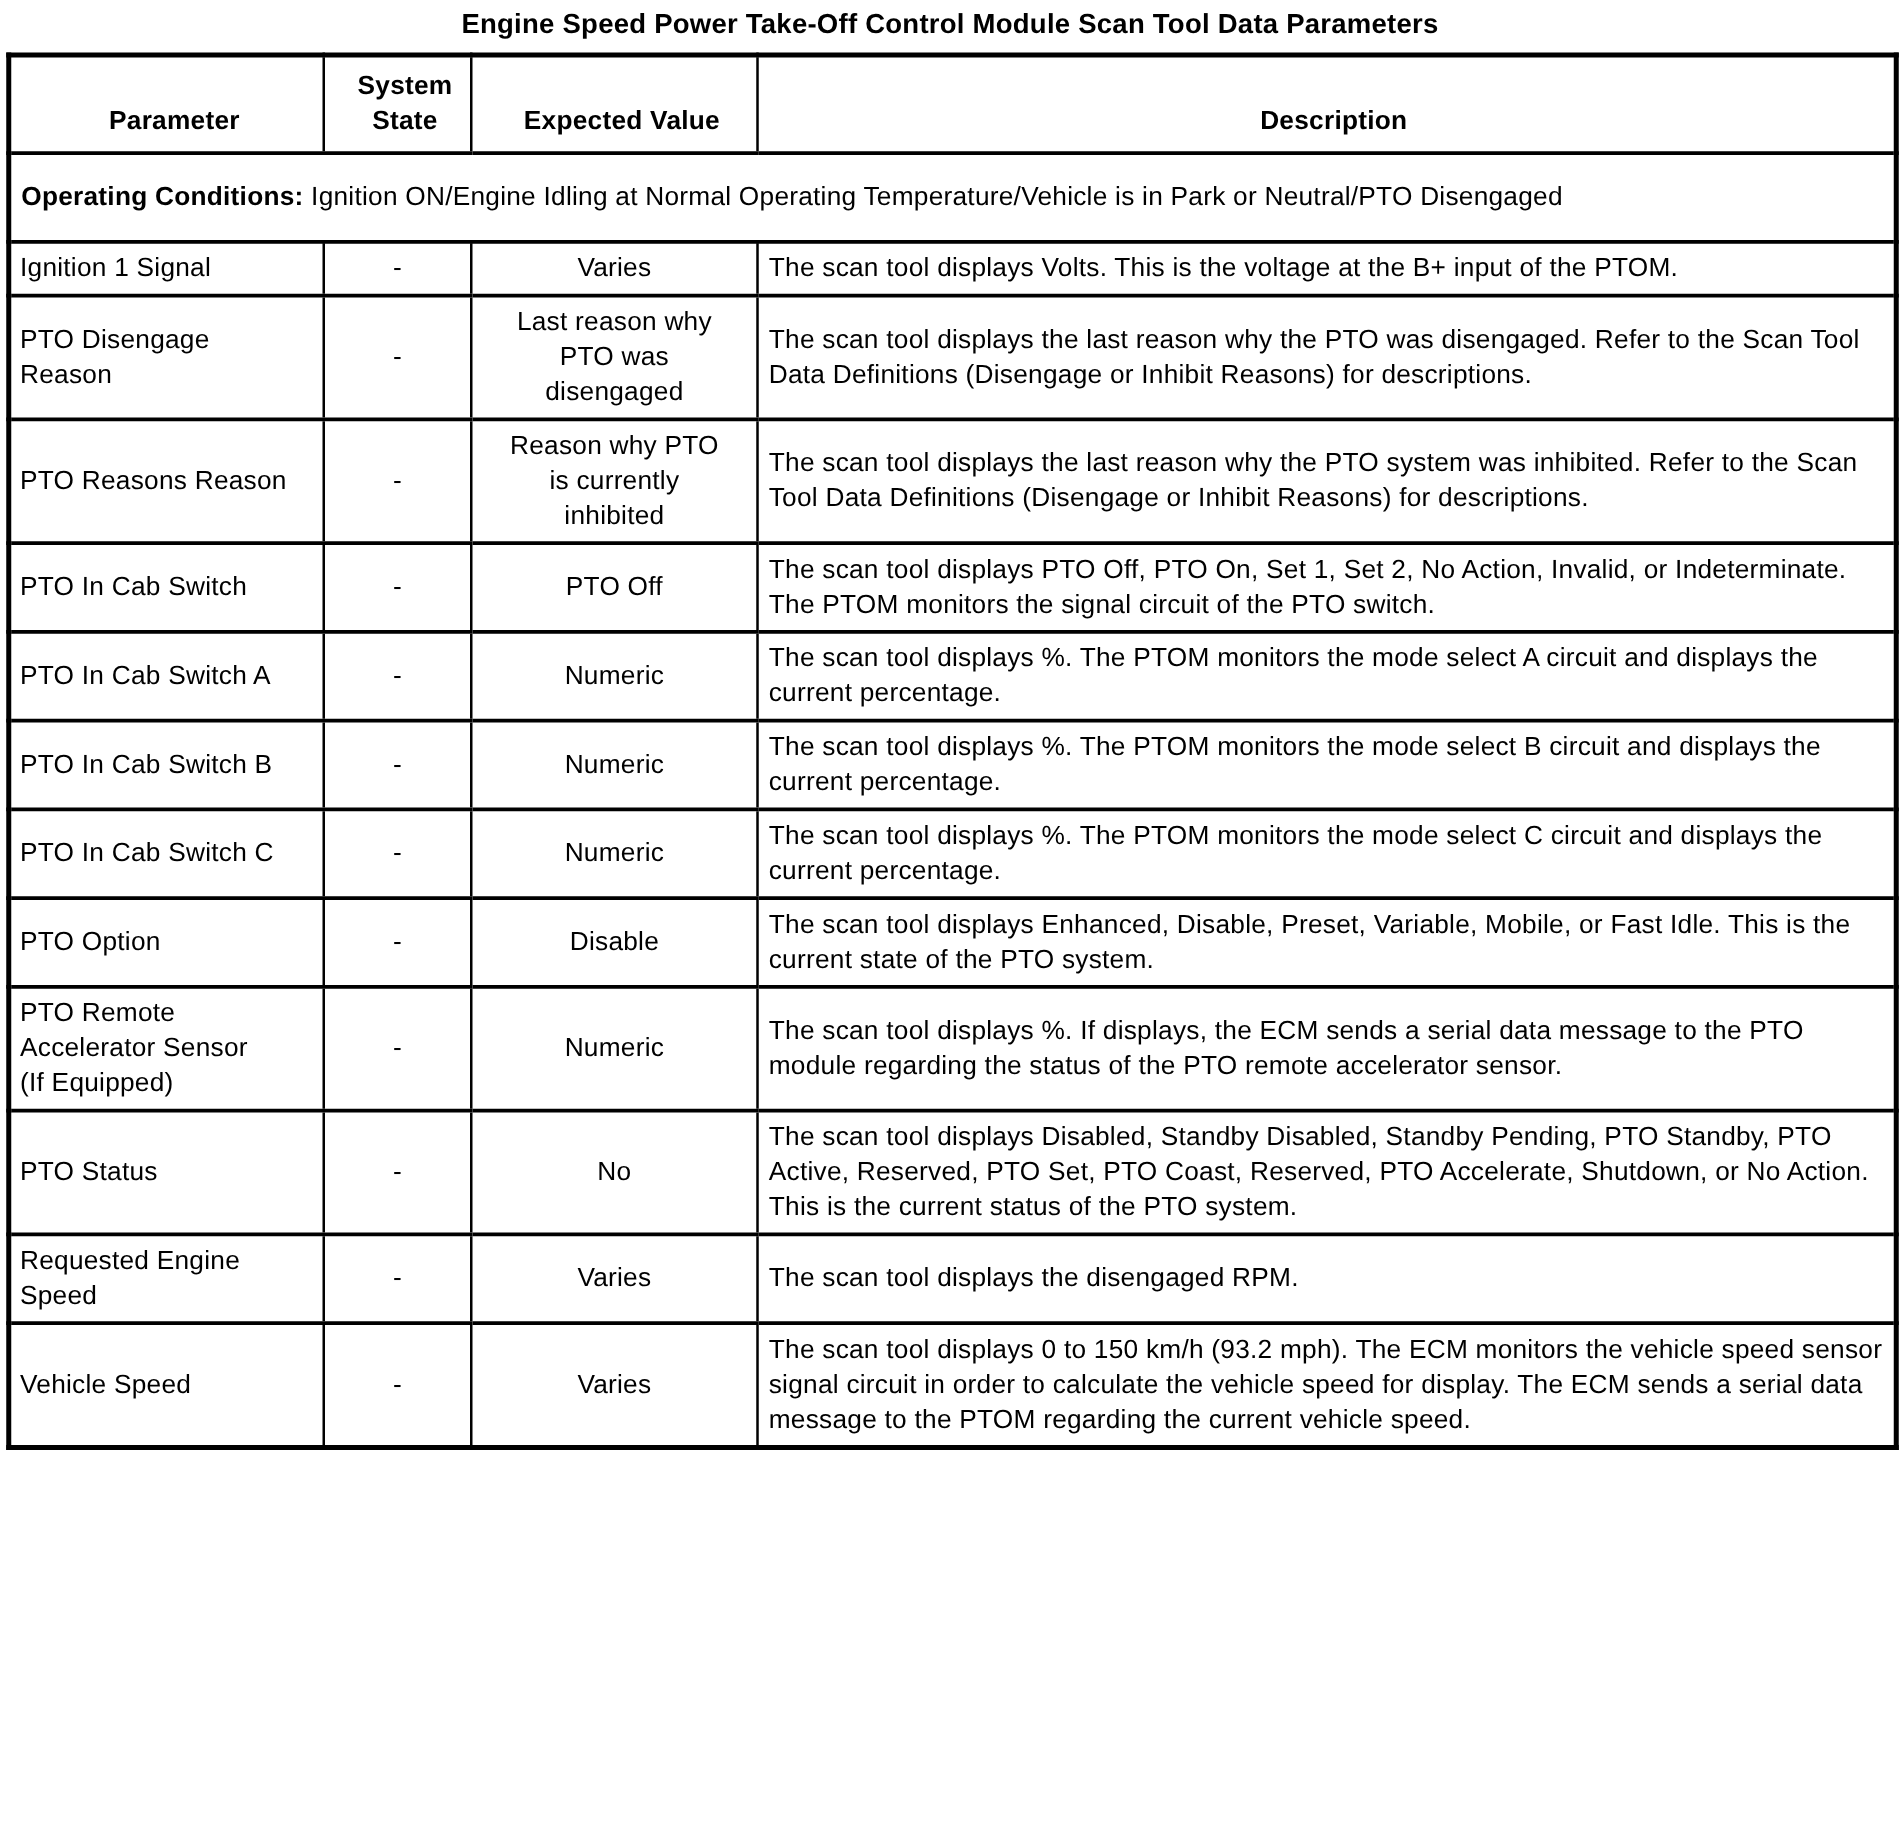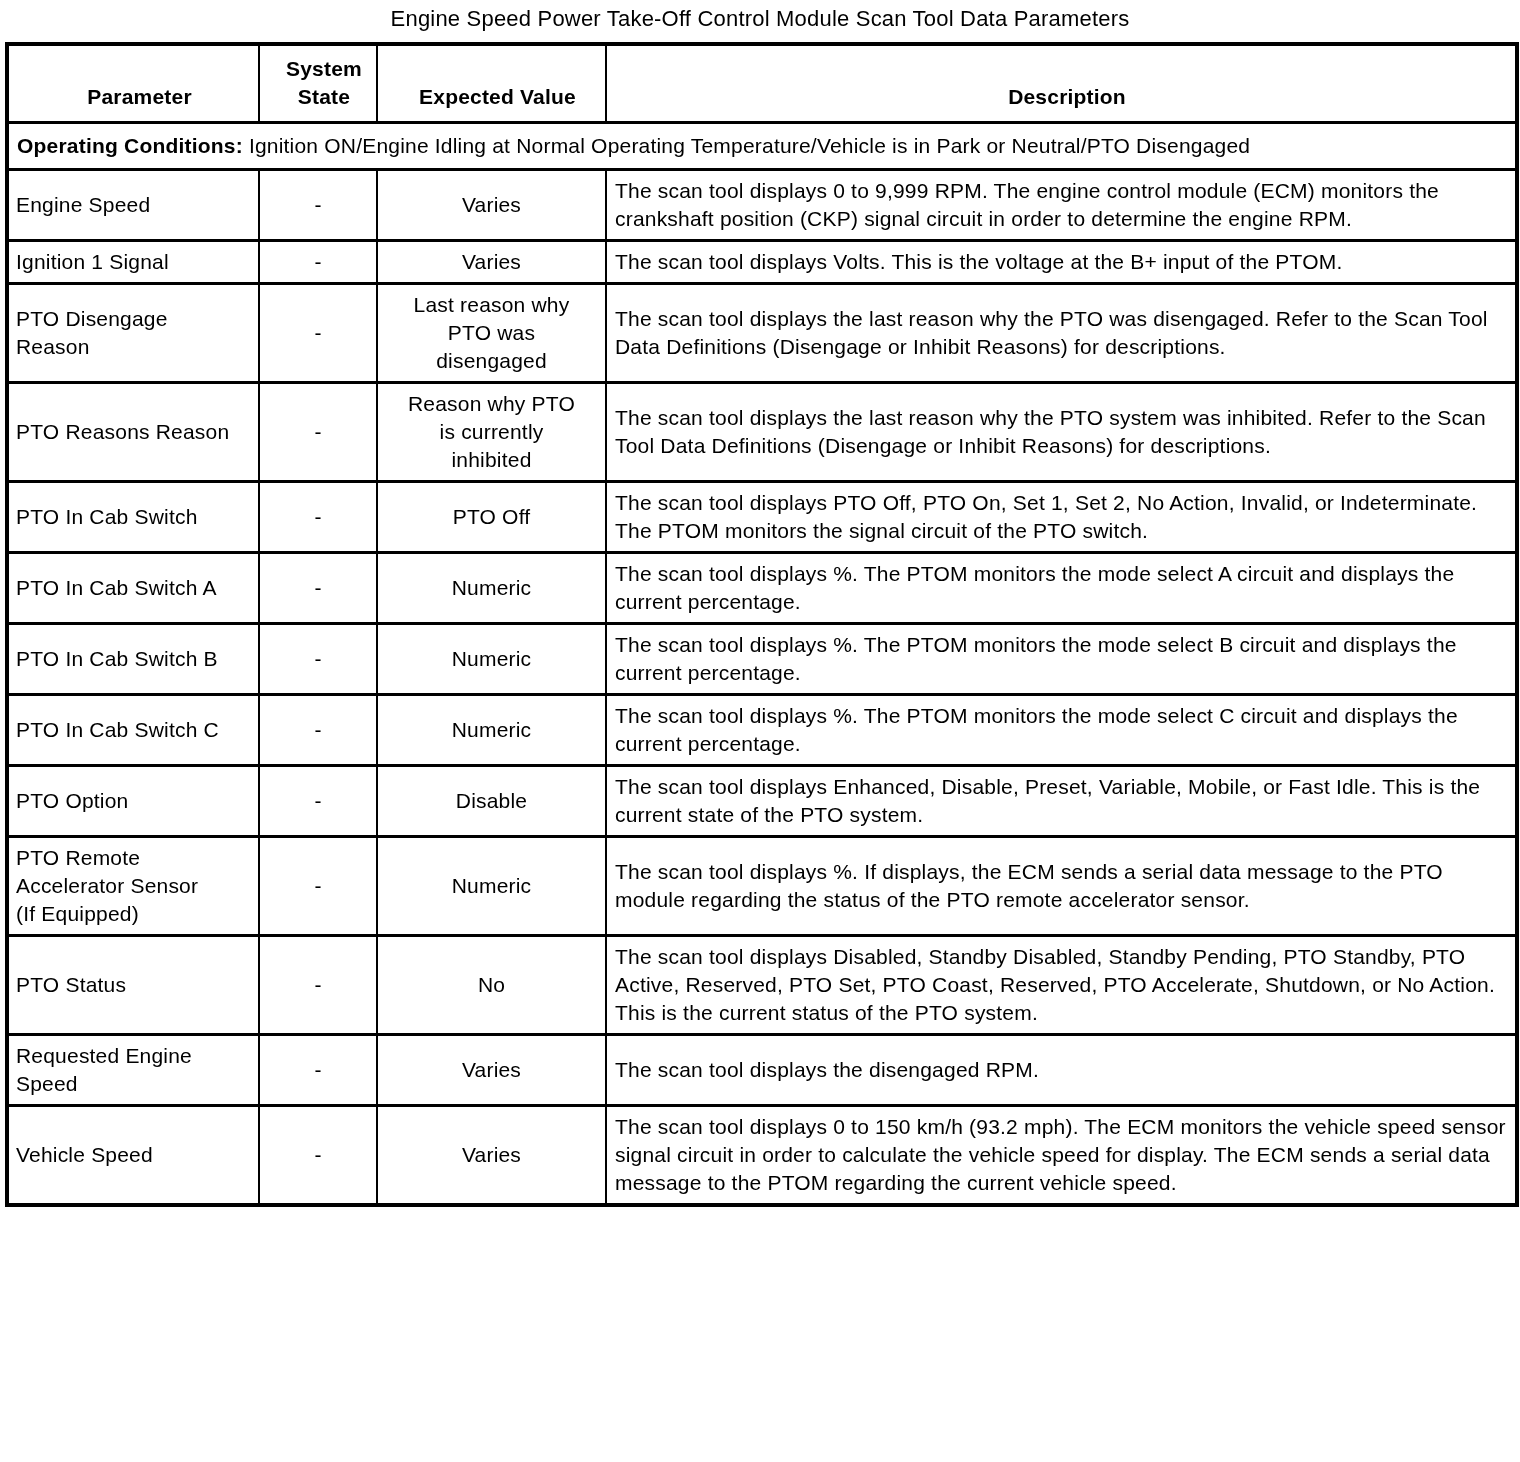--- a/index.html
+++ b/index.html
@@ -9,21 +9,21 @@
     color: #000000;
     font-family: "Liberation Sans", "DejaVu Sans", sans-serif;
   }
   .page {
     width: 1520px;
     box-sizing: border-box;
   }
   .title {
     text-align: center;
     font-size: 22px;
-    font-weight: normal;
+    font-weight: bold;
     padding: 6px 0 10px 0;
     letter-spacing: 0.2px;
   }
   table.params {
     border-collapse: collapse;
     table-layout: fixed;
     width: 1510px;
     margin-left: 5px;
     border: 4px solid #000;
   }
@@ -67,21 +67,21 @@
     white-space: pre-line;
   }
   td.desc {
     text-align: left;
     vertical-align: middle;
     padding: 6px 8px;
   }
   tr.opcond td {
     text-align: left;
     vertical-align: middle;
-    padding: 8px 8px;
+    padding: 20px 8px;
     white-space: normal;
   }
   tr.opcond .opcond-label {
     font-weight: bold;
   }
 </style>
 </head>
 <body>
 
 <div class="page">
@@ -104,26 +104,20 @@
     </thead>
     <tbody>
       <tr class="opcond">
         <td colspan="4">
           <span class="opcond-label">Operating Conditions:</span><span> Ignition ON/Engine Idling at Normal Operating Temperature/Vehicle is in Park or Neutral/PTO Disengaged</span>
         </td>
       </tr>
     </tbody>
     <tbody>
 
-    <tr>
-          <td class="param">Engine Speed</td>
-          <td class="state">-</td>
-          <td class="expected">Varies</td>
-          <td class="desc">The scan tool displays 0 to 9,999 RPM. The engine control module (ECM) monitors the crankshaft position (CKP) signal circuit in order to determine the engine RPM.</td>
-        </tr>
         <tr>
           <td class="param">Ignition 1 Signal</td>
           <td class="state">-</td>
           <td class="expected">Varies</td>
           <td class="desc">The scan tool displays Volts. This is the voltage at the B+ input of the PTOM.</td>
         </tr>
         <tr>
           <td class="param">PTO Disengage
 Reason</td>
           <td class="state">-</td>

